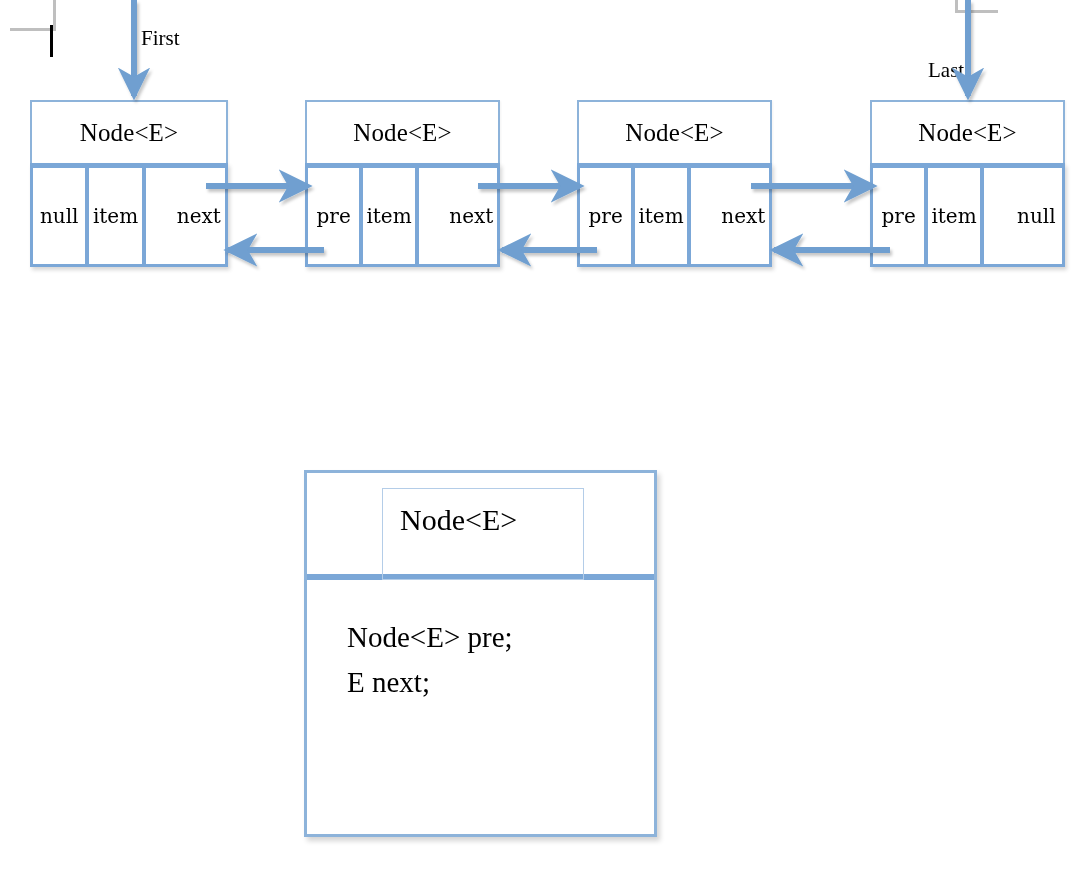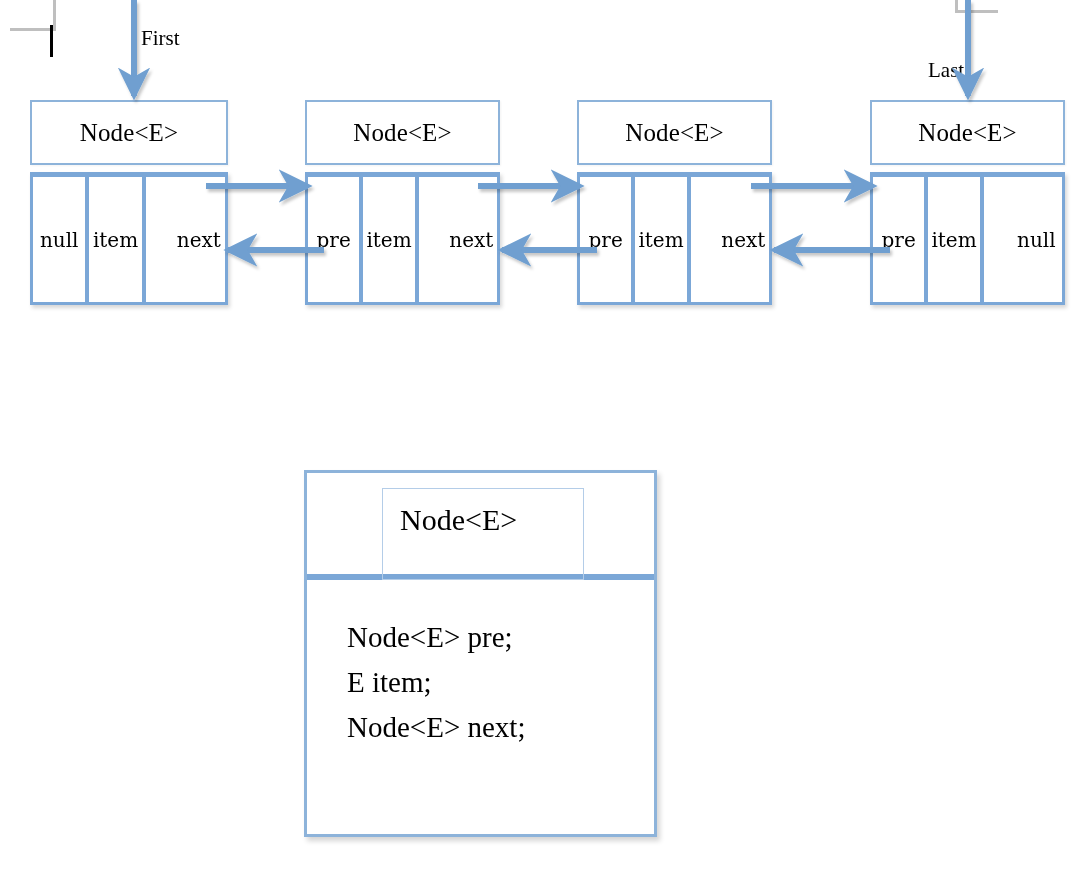--- a/index.html
+++ b/index.html
@@ -65,23 +65,23 @@
     background: #ffffff;
     display: flex;
     align-items: center;
     justify-content: center;
     font-size: 25px;
     color: #000000;
     letter-spacing: 0.1px;
   }
   .node-cells {
     position: absolute;
-    left: 0; top: 72px;
+    left: 0; top: 63px;
     right: 0;
-    height: 133px;
+    height: 104px;
     box-sizing: border-box;
     border: 3px solid #7BA7D7;
     border-top-width: 5px;
     background: #ffffff;
     display: flex;
     box-shadow: 2px 3px 4px rgba(0,0,0,0.16);
   }
   .node-cell {
     flex: 1 1 0;
     box-sizing: border-box;
@@ -250,18 +250,17 @@
   </svg>
 
   <div class="class-box">
     <div class="class-header">
       <div class="class-title-box">
         <span class="class-title-text">Node&lt;E&gt;</span>
       </div>
     </div>
     <div class="class-body">
       <div class="class-field">Node&lt;E&gt; pre;</div>
-      <div class="class-field">E item;</div>
-      <div class="class-field">Node&lt;E&gt; next;</div>
+      <div class="class-field">E next;</div>
     </div>
   </div>
 
 </div>
 
 </body></html>

